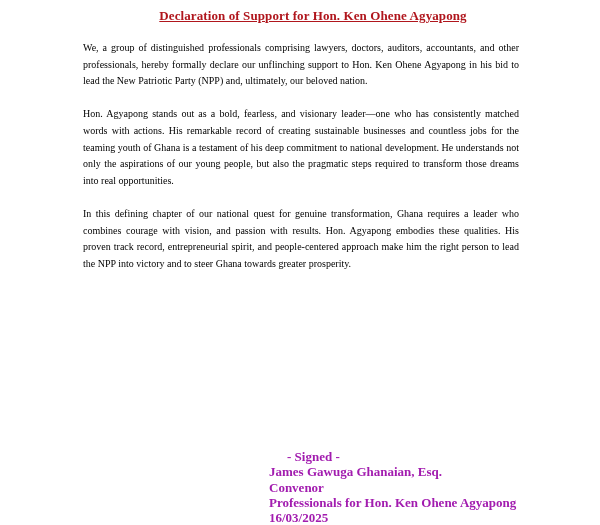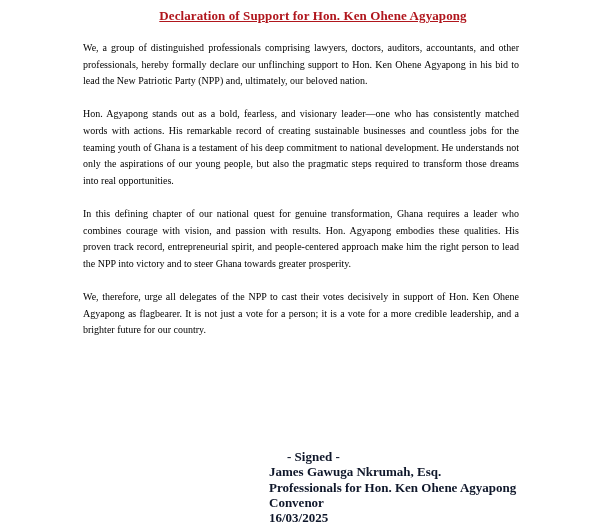--- a/index.html
+++ b/index.html
@@ -43,37 +43,36 @@
     color: #000000;
   }
   .sig {
     position: absolute;
     left: 269px;
     top: 449px;
     font-family: "Liberation Serif", serif;
     font-weight: bold;
     font-size: 13px;
     line-height: 15.3px;
-    color: #0f172a;
+    color: #a21caf;
   }
   .sig .signed {
     padding-left: 18px;
   }
 </style>
 </head>
 <body>
 
 <div class="title">Declaration of Support for Hon. Ken Ohene Agyapong</div>
 
 <div class="body">
   <p class="para">We, a group of distinguished professionals comprising lawyers, doctors, auditors, accountants, and other professionals, hereby formally declare our unflinching support to Hon. Ken Ohene Agyapong in his bid to lead the New Patriotic Party (NPP) and, ultimately, our beloved nation.</p>
   <p class="para">Hon. Agyapong stands out as a bold, fearless, and visionary leader—one who has consistently matched words with actions. His remarkable record of creating sustainable businesses and countless jobs for the teaming youth of Ghana is a testament of his deep commitment to national development. He understands not only the aspirations of our young people, but also the pragmatic steps required to transform those dreams into real opportunities.</p>
   <p class="para">In this defining chapter of our national quest for genuine transformation, Ghana requires a leader who combines courage with vision, and passion with results. Hon. Agyapong embodies these qualities. His proven track record, entrepreneurial spirit, and people-centered approach make him the right person to lead the NPP into victory and to steer Ghana towards greater prosperity.</p>
-  <p class="para">We, therefore, urge all delegates of the NPP to cast their votes decisively in support of Hon. Ken Ohene Agyapong as flagbearer. It is not just a vote for a person; it is a vote for a more credible leadership, and a brighter future for our country.</p>
 </div>
 
 <div class="sig">
   <div class="signed">-   Signed -</div>
-  <div>James Gawuga Nkrumah, Esq.</div>
+  <div>James Gawuga Ghanaian, Esq.</div>
+  <div>Convenor</div>
   <div>Professionals for Hon. Ken Ohene Agyapong</div>
-  <div>Convenor</div>
   <div>16/03/2025</div>
 </div>
 
 </body></html>

